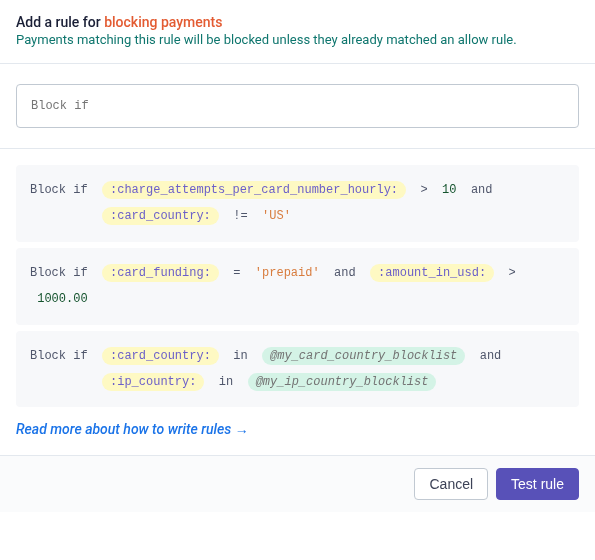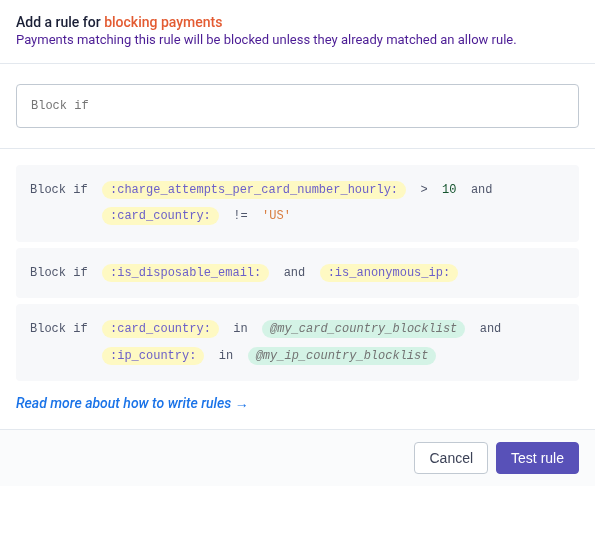--- a/index.html
+++ b/index.html
@@ -15,21 +15,21 @@
     }
     .title {
       font-size: 14px;
       font-weight: 500;
       color: #1a1f36;
     }
     .title .highlight {
       color: #e35b32;
     }
     .subtitle {
-      color: #4c1d95;
+      color: #0f766e;
       font-size: 13px;
       margin-top: 2px;
     }
     .input-section {
       border-top: 1px solid #e3e8ee;
       border-bottom: 1px solid #e3e8ee;
       padding: 20px 16px;
       margin-top: 8px;
     }
     .rule-input {
@@ -122,21 +122,21 @@
   <div class="subtitle">Payments matching this rule will be blocked unless they already matched an allow rule.</div>
 </div>
 
 <div class="input-section">
   <input type="text" class="rule-input" placeholder="Block if" style="">
 </div>
 
 <div class="examples-section">
   <div id="examples-container">
       <div class="example-rule"><span class="kw">Block if</span> &nbsp;<span class="pill pill-var">:charge_attempts_per_card_number_hourly:</span> &nbsp;<span class="kw">&gt;</span> &nbsp;<span class="num">10</span> &nbsp;<span class="kw">and</span><br><span class="indent"></span><span class="pill pill-var">:card_country:</span> &nbsp;<span class="kw">!=</span> &nbsp;<span class="str">'US'</span></div>
-      <div class="example-rule"><span class="kw">Block if</span> &nbsp;<span class="pill pill-var">:is_disposable_email:</span> &nbsp;<span class="kw">and</span> &nbsp;<span class="pill pill-var">:is_anonymous_ip:</span></div>
+      <div class="example-rule"><span class="kw">Block if</span> &nbsp;<span class="pill pill-var">:card_funding:</span> &nbsp;<span class="kw">=</span> &nbsp;<span class="str">'prepaid'</span> &nbsp;<span class="kw">and</span> &nbsp;<span class="pill pill-var">:amount_in_usd:</span> &nbsp;<span class="kw">&gt;</span> &nbsp;<span class="num">1000.00</span></div>
       <div class="example-rule"><span class="kw">Block if</span> &nbsp;<span class="pill pill-var">:card_country:</span> &nbsp;<span class="kw">in</span> &nbsp;<span class="pill pill-list">@my_card_country_blocklist</span> &nbsp;<span class="kw">and</span><br><span class="indent"></span><span class="pill pill-var">:ip_country:</span> &nbsp;<span class="kw">in</span> &nbsp;<span class="pill pill-list">@my_ip_country_blocklist</span></div>
     </div>
   <div class="read-more">
     <a href="#">
       <span>Read more about how to write rules</span>
       <span class="arrow-icon"> →</span>
     </a>
   </div>
 </div>
 

